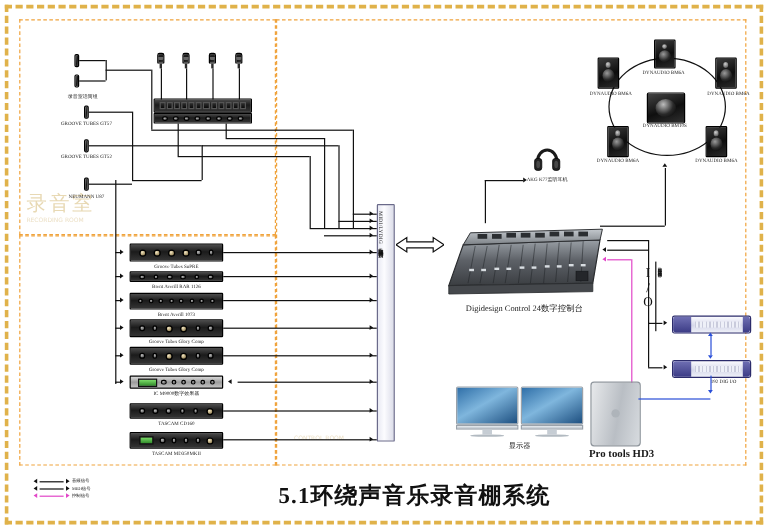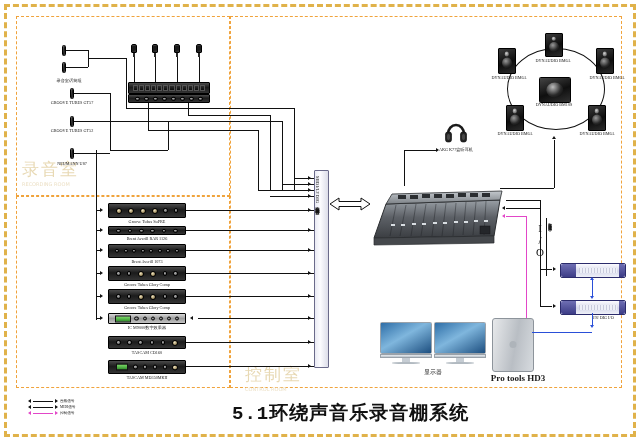--- a/index.html
+++ b/index.html
@@ -133,42 +133,41 @@
 
   
   .legend{position:absolute;font-size:4px;line-height:1.9;color:#111;}
   .legend .row{display:flex;align-items:center;gap:2px;height:6px;}
   .legend .seg{width:20px;height:1px;background:#111;position:relative;}
   .legend .seg.pink{background:#e246c8;}
   .legend .cap{font-size:3.6px;white-space:nowrap;}
 
   
   .title{position:absolute;font-size:19px;font-weight:700;letter-spacing:1px;
-     color:#111;font-family:Liberation Mono, monospace;white-space:nowrap;}
+     color:#111;font-family:Liberation Serif, serif;white-space:nowrap;}
 
   .iolabel{position:absolute;writing-mode:vertical-rl;text-orientation:upright;
      font-size:11px;font-family:"Liberation Serif",serif;}
 </style>
 </head>
 <body>
 
 <div id="stage">
 
   <div class="dash-border"></div>
 
   <div class="room" style="left:16px;top:16px;width:214px;height:180px;"></div>
   <div class="room" style="left:16px;top:196px;width:214px;height:192px;"></div>
   <div class="room" style="left:230px;top:16px;width:392px;height:372px;"></div>
 
   <div class="wm" style="left:22px;top:158px;">
     <span>录音室</span>
     <small>RECORDING ROOM</small>
   </div>
   <div class="wm" style="left:245px;top:363px;">
-    <span>控制室</span>
     <small>CONTROL ROOM</small>
   </div>
 
   <div class="mic" style="left:131px;top:44px;">
     <div class="head"></div>
       <div class="stem"></div>
   </div>
   <div class="mic" style="left:152px;top:44px;">
     <div class="head"></div>
       <div class="stem"></div>
@@ -463,20 +462,21 @@
         <rect x="54" y="8" width="8" height="4"></rect>
           <rect x="66" y="8" width="8" height="4"></rect>
         <rect x="78" y="8" width="8" height="4"></rect>
           <rect x="90" y="7" width="8" height="4"></rect>
         <rect x="102" y="7" width="8" height="4"></rect>
           <rect x="114" y="7" width="8" height="4"></rect>
       </g>
       <rect x="112" y="40" width="10" height="8" fill="#24262a" stroke="#15171a" stroke-width=".5"></rect>
     </svg>
   </div>
+  <div class="lbl" style="left:346px;top:253px;width:182px;font-size:7px;">Digidesign  Control 24数字控制台</div>
 
   <div class="ln v" style="left:404px;top:150px;height:36px;"></div>
   <div class="ln h" style="left:404px;top:150px;width:32px;"></div>
   <div class="arrowR" style="left:436px;top:147.5px;"></div>
 
   <div class="hp" style="left:444px;top:120px;">
     <svg width="24" height="26" viewBox="0 0 24 26">
       <path d="M4,14 A8,9 0 0 1 20,14" fill="none" stroke="#1b1b1b" stroke-width="2.6"></path>
       <rect x="1.5" y="12" width="6" height="10" rx="2.2" fill="#232323" stroke="#000" stroke-width=".6"></rect>
       <rect x="16.5" y="12" width="6" height="10" rx="2.2" fill="#232323" stroke="#000" stroke-width=".6"></rect>

